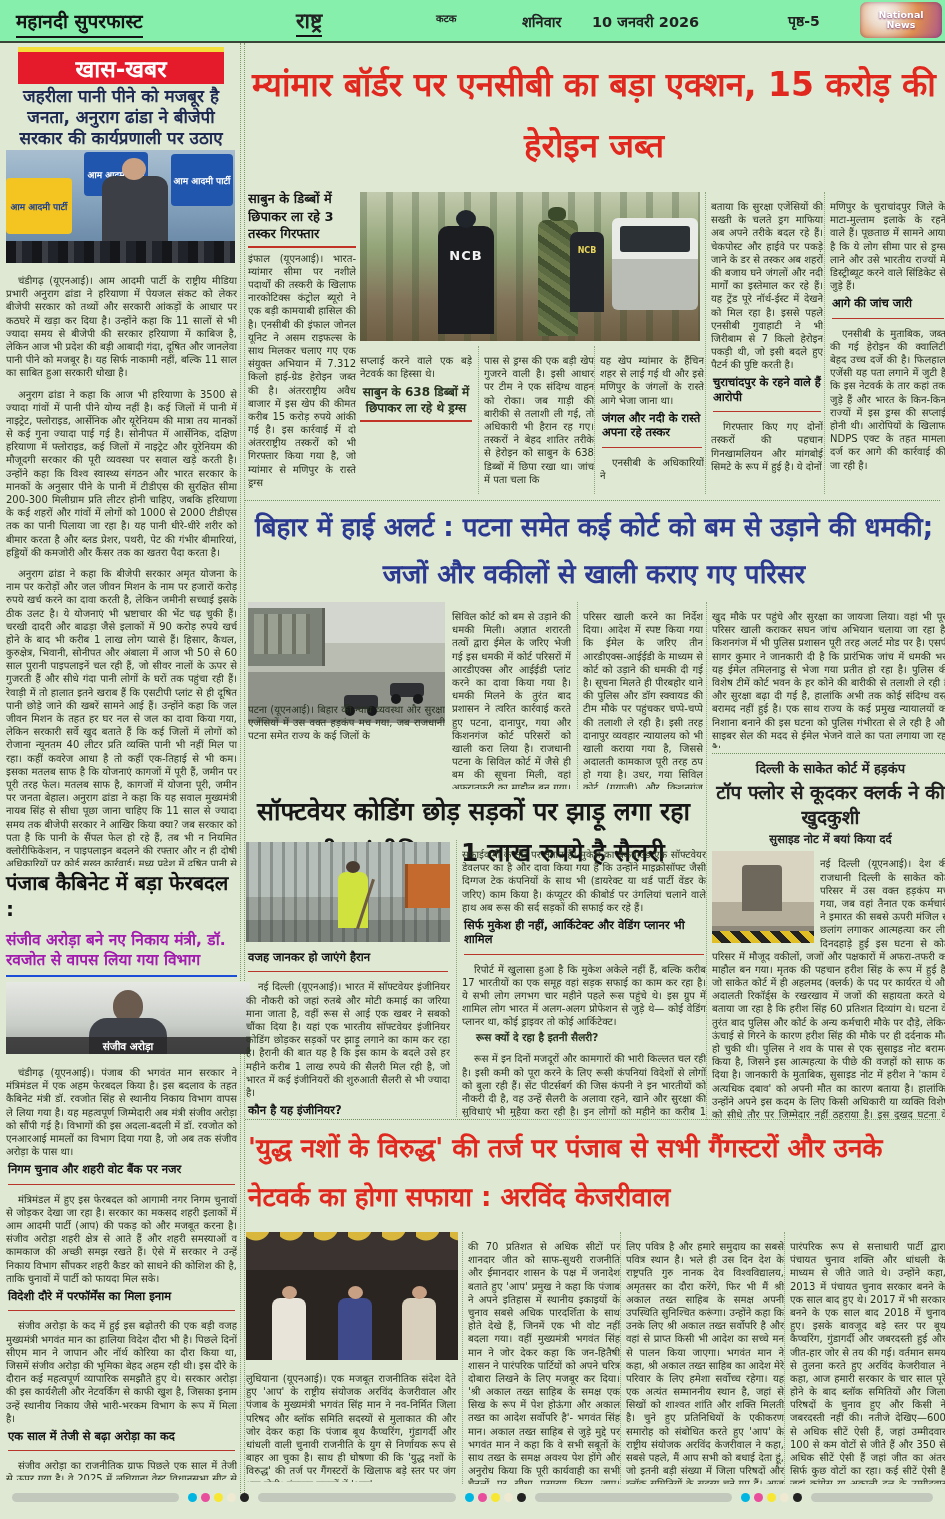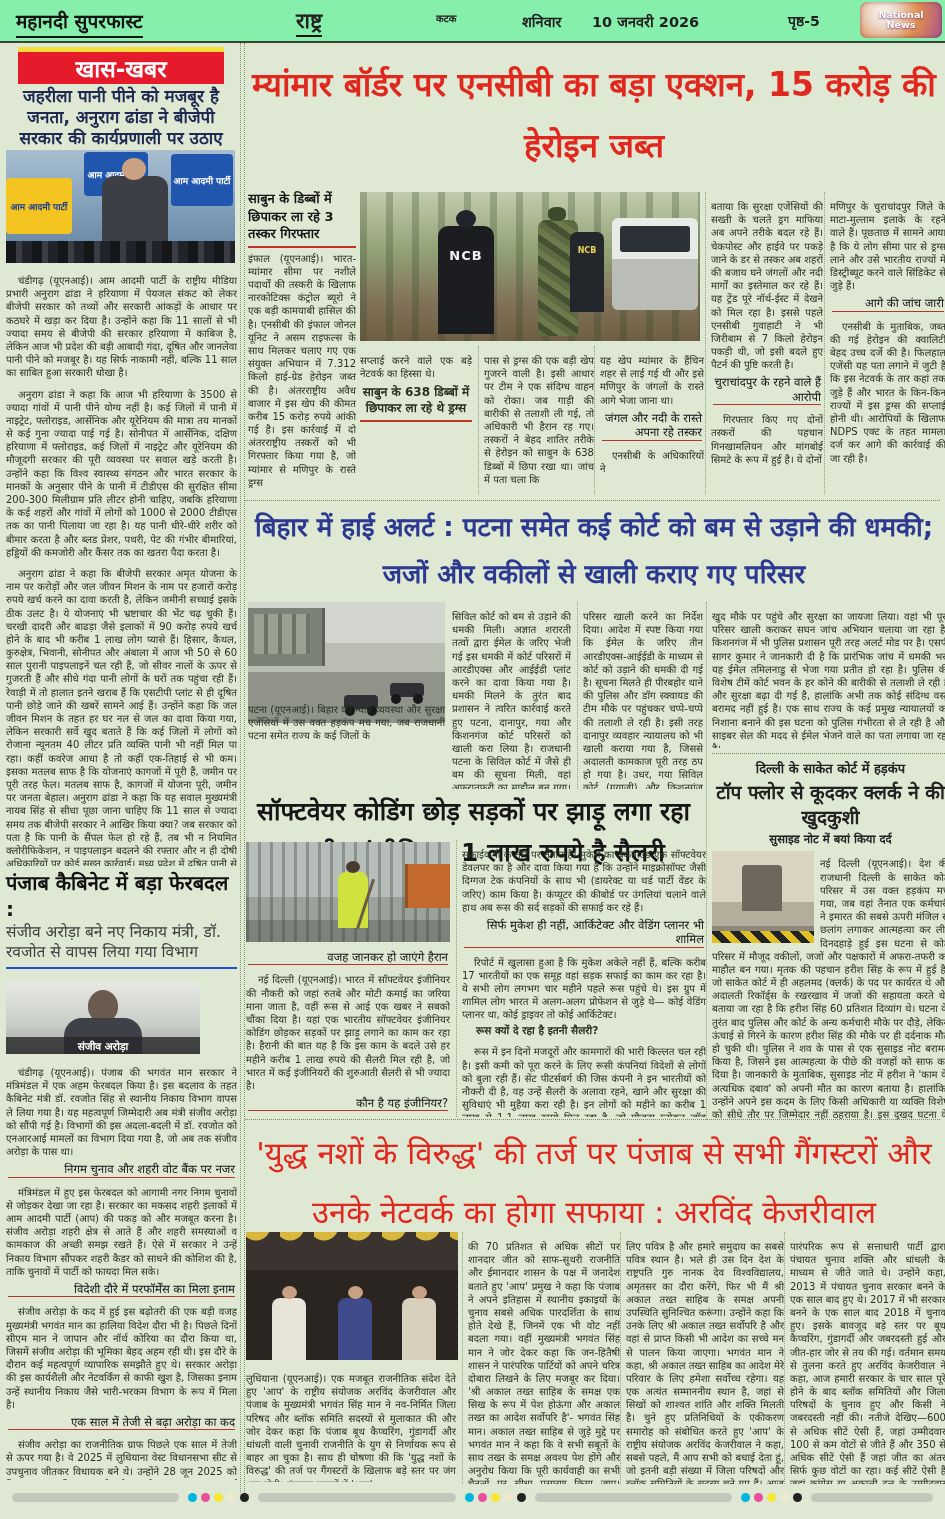--- a/index.html
+++ b/index.html
@@ -15,36 +15,36 @@
   .h-page{position:absolute;left:788px;top:11px;font-size:14px;font-weight:bold;}
   .logo{position:absolute;right:3px;top:2px;width:82px;height:36px;border-radius:7px;background:radial-gradient(circle at 28% 30%,#f8f4ee 0%,#ecd9c8 22%,#df8e50 55%,#a9538e 100%);display:flex;align-items:center;justify-content:center;flex-direction:column;box-shadow:inset 0 0 4px rgba(90,30,80,.5);}
   .logo span{color:#fff;font-size:9.5px;font-weight:bold;line-height:1.05;text-shadow:0 1px 2px #7a3b6e;}
   
   .vsep{position:absolute;top:43px;bottom:26px;width:0;border-left:1px dotted #7e9a68;}
   .hsep{position:absolute;height:0;border-top:1.5px dotted #6f8f5e;}
   
   .btxt{font-size:10px;line-height:1.32;text-align:justify;color:#27321f;overflow:hidden;}
   .btxt p{margin:8px 0 2px;text-indent:12px;}
   .btxt p.noind{text-indent:0;}
-  .subhead{font-weight:normal;text-align:right;font-size:11.5px;line-height:1.25;color:#151515;border-bottom:1.5px solid #b8352a;padding-bottom:0;margin:4px 2px 3px;text-indent:0;}
+  .subhead{font-weight:bold;text-align:left;font-size:11.5px;line-height:1.25;color:#151515;border-bottom:1.5px solid #b8352a;padding-bottom:7px;margin:4px 2px 3px;text-indent:0;}
   .subplain{font-weight:bold;font-size:10.5px;margin:2px 0;text-indent:14px;}
   
   .khas-banner{left:18px;top:47px;width:206px;height:32px;background:#e51a2b;border-top:5px solid #f3de3a;color:#fff;font-size:23px;font-weight:bold;display:flex;align-items:center;justify-content:center;}
   .khas-headline{left:4px;top:86px;width:234px;font-size:17px;line-height:1.23;font-weight:bold;color:#1e2a52;text-align:center;}
   .aap-photo{left:6px;top:150px;width:229px;height:113px;background:linear-gradient(180deg,#a9bfd0 0%,#86a3bd 45%,#5f7f9e 100%);overflow:hidden;}
   .aap-panel-y{position:absolute;left:0;top:28px;width:62px;height:52px;background:#f4c520;border-radius:4px;color:#1b3f93;font-weight:bold;font-size:9px;display:flex;align-items:center;justify-content:center;text-align:center;padding:2px;}
   .aap-panel-b{position:absolute;right:2px;top:4px;width:58px;height:48px;background:#2156ae;border-radius:4px;color:#fff;font-weight:bold;font-size:9px;display:flex;align-items:center;justify-content:center;text-align:center;padding:2px;}
   .aap-panel-m{position:absolute;left:78px;top:2px;width:60px;height:40px;background:#2156ae;border-radius:4px;color:#fff;font-weight:bold;font-size:9px;display:flex;align-items:center;justify-content:center;text-align:center;padding:2px;}
   .speaker{position:absolute;left:96px;top:26px;width:66px;height:70px;background:#3c3f45;border-radius:12px 12px 0 0;}
   .speaker::before{content:"";position:absolute;left:20px;top:-18px;width:24px;height:22px;border-radius:50%;background:#caa183;}
   .mics{position:absolute;left:0;bottom:0;width:100%;height:22px;background:repeating-linear-gradient(90deg,#15161a 0 10px,#3a3d44 10px 16px,#20232a 16px 26px);}
   .cab-head{left:6px;top:870px;width:231px;border-bottom:2px solid #1d4ed8;padding-bottom:4px;}
   .cab-k1{font-size:20px;font-weight:bold;color:#111;line-height:1.3;}
-  .cab-k2{font-size:15.5px;font-weight:normal;color:#404040;line-height:1.32;margin-top:0;}
-  .cab-photos{left:6px;top:982px;width:194px;height:72px;display:flex;gap:4px;}
+  .cab-k2{font-size:15.5px;font-weight:bold;color:#a21caf;line-height:1.32;margin-top:8px;}
+  .cab-photos{left:6px;top:982px;width:244px;height:72px;display:flex;gap:4px;}
   .cab-photo{flex:1;position:relative;background:linear-gradient(180deg,#e6e8e4 0%,#c9cdc8 60%,#9aa09b 100%);overflow:hidden;}
   .cab-photo .head{position:absolute;left:50%;top:8px;transform:translateX(-50%);width:30px;height:32px;border-radius:50% 50% 45% 45%;background:#6b5a4e;}
   .cab-photo .torso{position:absolute;left:50%;top:36px;transform:translateX(-50%);width:78px;height:36px;border-radius:18px 18px 0 0;background:#3e4148;}
   .cab-photo.light .torso{background:#d8d5ce;}
   .cab-cap{position:absolute;left:0;bottom:0;width:100%;height:17px;background:rgba(40,40,40,.82);color:#fff;font-weight:bold;font-size:10.5px;display:flex;align-items:center;justify-content:center;}
   .cab-body{left:6px;top:1058px;width:231px;height:422px;}
   
   .main-headline{left:248px;top:54px;width:692px;height:126px;color:#e0281e;font-size:33px;font-weight:bold;text-align:center;line-height:1.85;}
   
   .ncb-colhead{font-size:13px;font-weight:bold;line-height:1.35;color:#161616;border-bottom:2px solid #c23327;padding-bottom:3px;margin-bottom:4px;}
@@ -79,21 +79,21 @@
   .saket-stripe{position:absolute;left:0;bottom:0;width:100%;height:12px;background:repeating-linear-gradient(45deg,#e0be25 0 7px,#222 7px 14px);}
   
   .sw-headline{left:245px;top:792px;width:457px;height:84px;color:#161616;font-size:25px;font-weight:bold;text-align:center;line-height:1.62;}
   .sw-photo{left:246px;top:842px;width:204px;height:100px;background:linear-gradient(180deg,#b6beb9 0 55%,#9aa29b 55% 78%,#7c837c 78% 100%);overflow:hidden;}
   .fence{position:absolute;inset:0;background:repeating-linear-gradient(90deg,rgba(60,66,64,.35) 0 3px,rgba(0,0,0,0) 3px 12px);}
   .sweeper{position:absolute;left:92px;top:30px;width:30px;height:56px;background:#cfe23d;border-radius:8px 8px 0 0;}
   .sweeper::before{content:"";position:absolute;top:-11px;left:8px;width:14px;height:12px;border-radius:50%;background:#4a3b30;}
   .sweeper::after{content:"";position:absolute;left:26px;top:6px;width:3px;height:52px;background:#6e5b44;transform:rotate(18deg);}
   .container-box{position:absolute;right:0;top:22px;width:42px;height:44px;background:#c46a2e;border-left:3px solid #9c4f1e;}
   
-  .kej-headline{left:248px;top:1124px;width:692px;height:106px;color:#e0281e;font-size:31px;font-weight:normal;text-align:center;line-height:1.9;}
+  .kej-headline{left:248px;top:1124px;width:692px;height:106px;color:#e0281e;font-size:26px;font-weight:bold;line-height:1.9;}
   .stage-photo{left:246px;top:1232px;width:212px;height:128px;background:linear-gradient(180deg,#3a3330 0 30%,#2b2522 30% 100%);overflow:hidden;}
   .bunting{position:absolute;left:0;top:0;width:100%;height:26px;background:radial-gradient(circle at 10px -6px,#d8b73c 0 14px,rgba(0,0,0,0) 15px);background-size:34px 26px;background-repeat:repeat-x;}
   .fig{position:absolute;bottom:0;width:34px;height:62px;border-radius:8px 8px 0 0;}
   .fig::before{content:"";position:absolute;top:-12px;left:10px;width:15px;height:13px;border-radius:50%;background:#c8a083;}
   .fig.f1{left:26px;background:#e8e4da;}
   .fig.f2{left:92px;background:#3f4a8a;}
   .fig.f3{left:156px;background:#d8d0bc;}
   
   .dotl{border-left:1px dotted #8aa578;padding-left:5px;}
   

